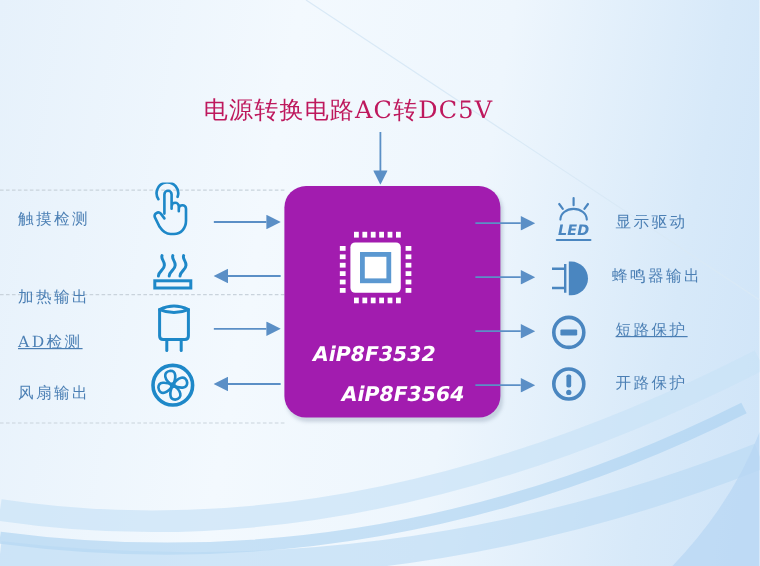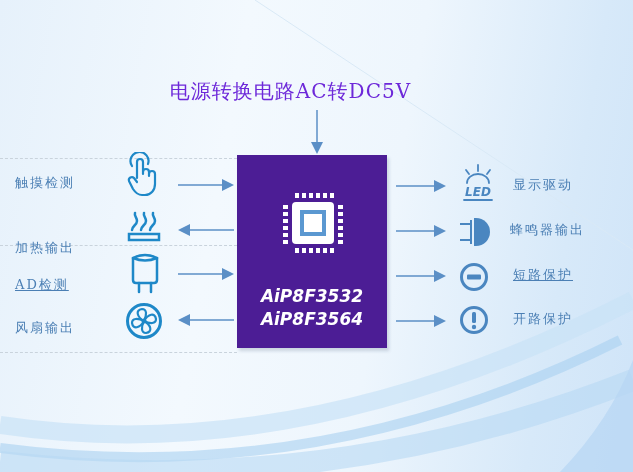--- a/index.html
+++ b/index.html
@@ -6,26 +6,26 @@
   html, body { width:633px; height:472px; overflow:hidden; }
   body {
     position:relative;
     font-family: "DejaVu Serif", "Liberation Serif", serif;
     background: linear-gradient(100deg, #e6f1fb 0%, #f3f9fe 35%, #eef6fd 60%, #d7e9f9 85%, #cfe4f8 100%);
   }
   .bg-swoosh { position:absolute; left:0; top:0; width:633px; height:472px; pointer-events:none; }
   .dash { position:absolute; left:0; height:0; border-top:1px dashed #c9d3dc; }
   .title {
     position:absolute; left:0; width:567px; top:78px; text-align:center;
-    font-size:20px; color:#6d28d9; letter-spacing:1px;padding-left:14px;
+    font-size:20px; color:#be185d; letter-spacing:1px;padding-left:14px;
   }
   .arrow-down { position:absolute; left:311px; top:110px; width:12px; height:44px; }
   .chip-box {
-    position:absolute; left:237px; top:155px; width:150px; height:193px;
-    background:#4c1d95; box-shadow: 2px 3px 3px rgba(90,110,140,0.25);
+    position:absolute; left:237px; top:155px; width:180px; height:193px;
+    background:#a21caf; box-shadow: 2px 3px 3px rgba(90,110,140,0.25); border-radius: 18px;
   }
   .chip-icon { position:absolute; left:46px; top:38px; width:60px; height:60px; }
   .chip-name {
     position:absolute; left:0; width:150px; text-align:center; color:#fff;
     font-family:"DejaVu Sans", "Liberation Sans", sans-serif; font-weight:bold; font-style:italic;
     font-size:17px;
   }
   .lbl {
     position:absolute; font-size:13px; color:#4b7fb4; letter-spacing:2px; white-space:nowrap;
   }
@@ -79,21 +79,21 @@
         <rect x="0" y="47" width="5" height="4"></rect>
       <rect x="55" y="12" width="5" height="4"></rect>
         <rect x="55" y="19" width="5" height="4"></rect>
         <rect x="55" y="26" width="5" height="4"></rect>
         <rect x="55" y="33" width="5" height="4"></rect>
         <rect x="55" y="40" width="5" height="4"></rect>
         <rect x="55" y="47" width="5" height="4"></rect>
     </g>
   </svg>
   <div class="chip-name" style="top:131px;">AiP8F3532</div>
-  <div class="chip-name" style="top:154px;">AiP8F3564</div>
+  <div class="chip-name" style="top:164px;text-align:right;">AiP8F3564</div>
 </div>
 
 <div class="lbl" style="left:15px;top:174px;">触摸检测</div>
 <svg class="icon" style="left:126px;top:152px;width:34px;height:46px;" viewBox="0 0 34 46" fill="none" stroke="#1e88c8" stroke-width="2.2" stroke-linecap="round" stroke-linejoin="round">
   <path d="M6 14 A9 9 0 1 1 22 12"></path>
   <path d="M11 26 V10 a3 3 0 0 1 6 0 V22 M17 20 a3 3 0 0 1 6 0 V24 M23 22 a3 3 0 0 1 6 0 V32 c0 6-4 11-10 11 h-3 c-4 0-7-3-9-6 L3 29 a3 3 0 0 1 5-3 L11 30"></path>
 </svg>
 <svg class="harrow" style="left:178px;top:179px;width:56px;" viewBox="0 0 56 12">
   <line x1="0" y1="6" x2="44" y2="6" stroke="#5b8fc6" stroke-width="1.5"></line>
     <polygon points="44,0 56,6 44,12" fill="#5b8fc6"></polygon>

